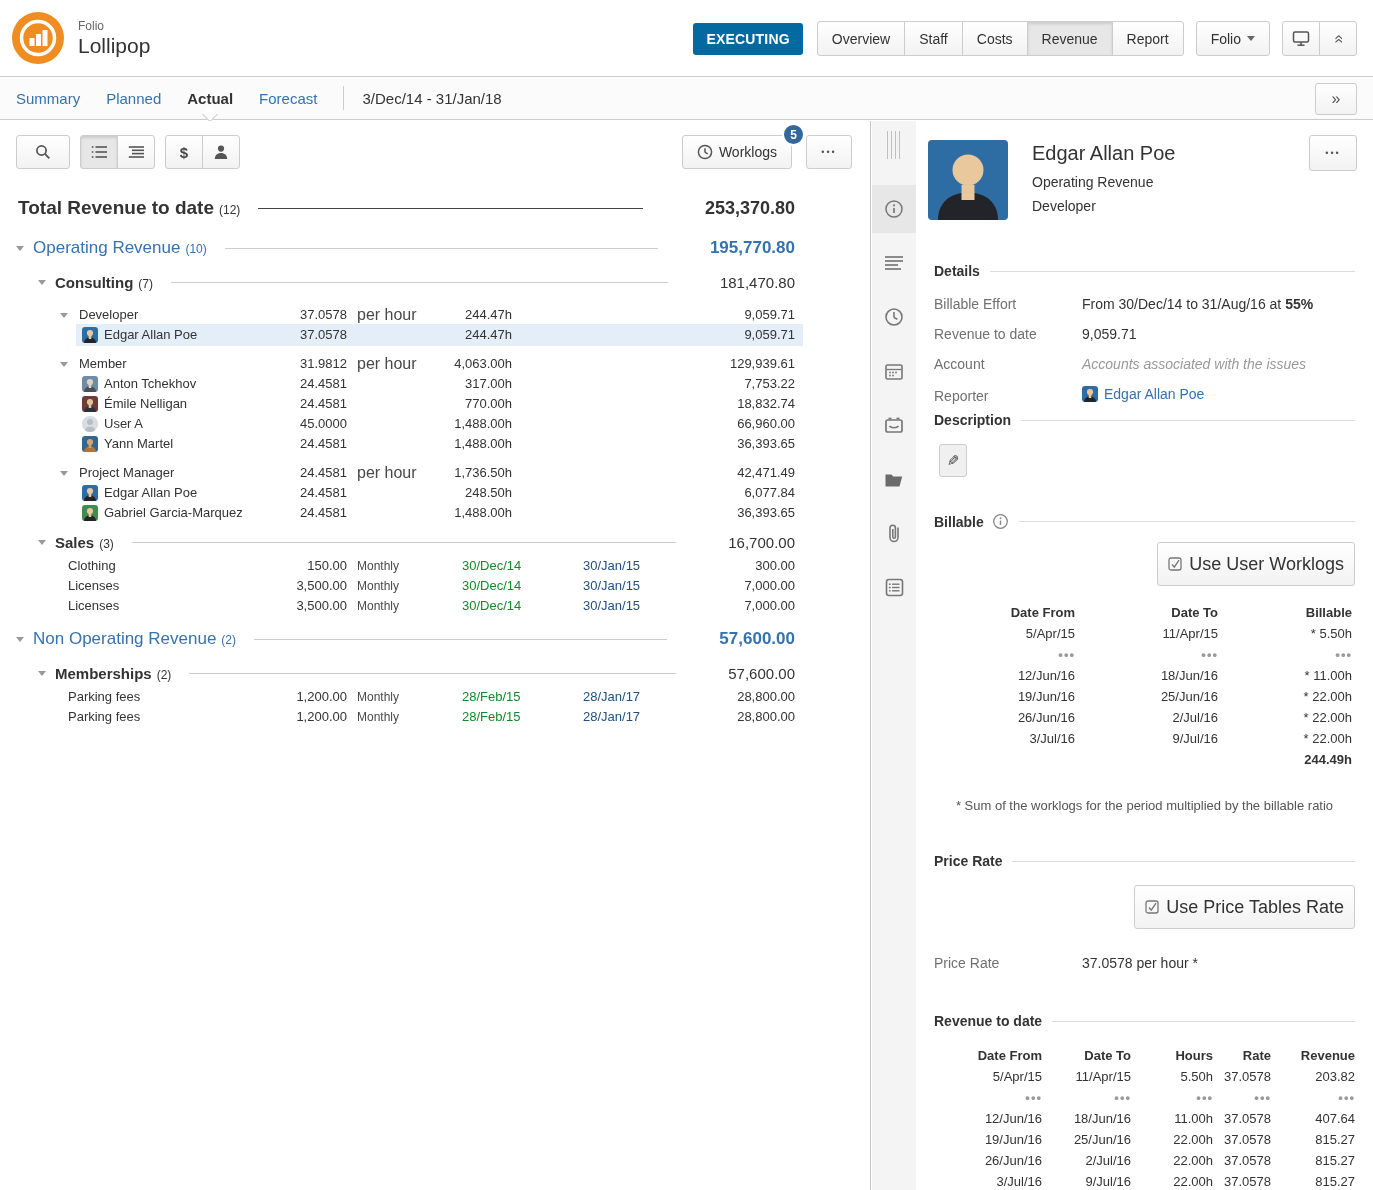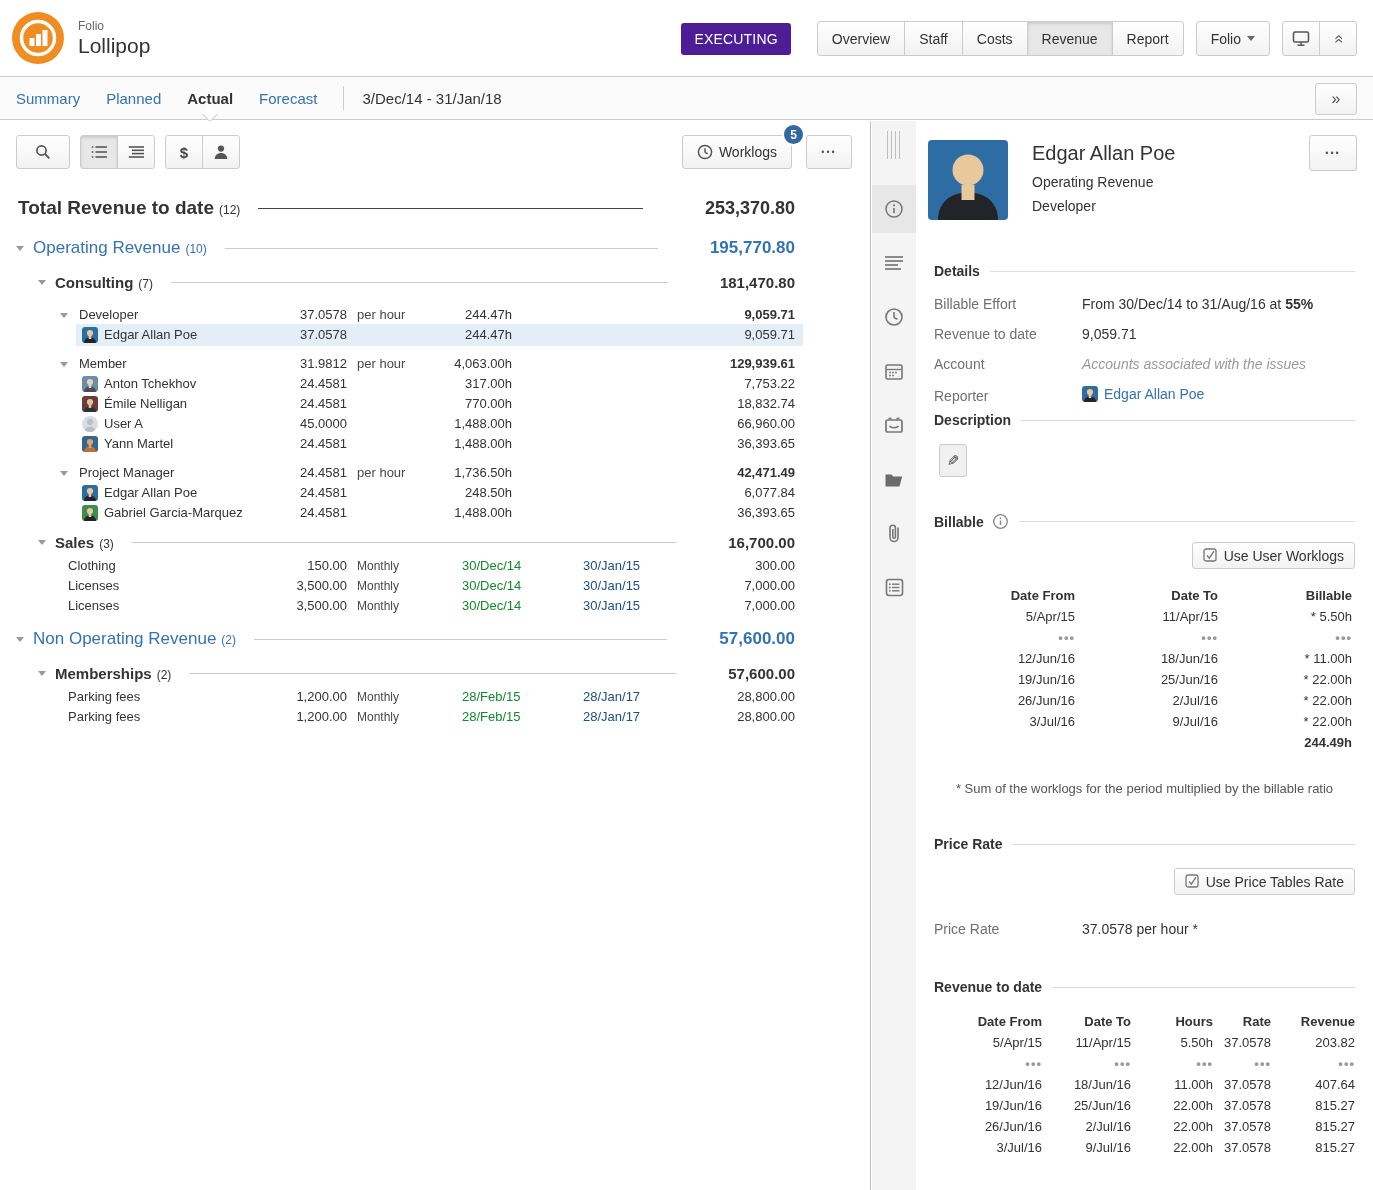--- a/index.html
+++ b/index.html
@@ -8,22 +8,22 @@
   .app { position:relative; width:1373px; height:1190px; }
 
   
   .topbar { position:absolute; top:0; left:0; right:0; height:77px; background:#fff;
     border-bottom:1px solid #ccc; }
   .brand { position:absolute; left:12px; top:12px; display:flex; align-items:center; gap:14px; }
   .logo { width:52px; height:52px; }
   .app-label { font-size:12px; color:#666; }
   .page-title { font-size:21px; color:#333; margin-top:1px; }
   .top-right { position:absolute; right:16px; top:21px; display:flex; align-items:center; }
-  .status-badge { background:#4c1d95; color:#fff; font-weight:normal; font-size:14px;
-    padding:8px 13px; border-radius:3px; margin-right:26px; letter-spacing:.2px; }
+  .status-badge { background:#0369a1; color:#fff; font-weight:bold; font-size:14px;
+    padding:8px 13px; border-radius:3px; margin-right:14px; letter-spacing:.2px; }
   .btn { display:inline-flex; align-items:center; justify-content:center; gap:6px;
     background:linear-gradient(#fff,#f2f2f2); border:1px solid #ccc; border-radius:3px;
     height:35px; padding:0 14px; font-size:14px; color:#333; cursor:pointer;
     font-family:inherit; }
   .btn-group { display:inline-flex; }
   .btn-group .btn { border-radius:0; margin-left:-1px; }
   .btn-group .btn:first-child { border-radius:3px 0 0 3px; margin-left:0; }
   .btn-group .btn:last-child { border-radius:0 3px 3px 0; }
   .btn.active { background:#e7e7e7; box-shadow:inset 0 2px 3px rgba(0,0,0,.12); }
   .mr12 { margin-right:12px; }
@@ -84,27 +84,27 @@
     border-top:5px solid #999; display:inline-block; margin-right:9px; flex:none; }
   .caret.abs { position:absolute; left:60px; top:8px; }
   .count { font-size:12px; font-weight:normal; margin-left:5px; }
   .row.l1 .count { color:#3572b0; }
   .name-g { position:absolute; left:79px; }
   .name-u { position:absolute; left:104px; }
   .name-i { position:absolute; left:68px; }
   .avatar16 { position:absolute; left:82px; top:2px; width:16px; height:16px; border-radius:3px; overflow:hidden; }
   .avatar16.circle { border-radius:50%; }
   .c-rate { position:absolute; left:197px; width:150px; text-align:right; }
-  .c-suffix { position:absolute; left:357px; font-size:13px; color:#484848; }
+  .c-suffix { position:absolute; left:357px; font-size:16px; color:#484848; }
   .row.item .c-suffix { font-size:12px; }
   .c-hours { position:absolute; left:412px; width:100px; text-align:right; }
   .c-date1 { position:absolute; left:462px; color:#14892c; }
   .c-date2 { position:absolute; left:583px; color:#205081; }
   .c-amount { position:absolute; right:26px; }
-  .row.group .c-amount, .row.l2 .amount-f { font-weight:bold; }
+  .row.group .c-amount, .row.l2 .amount-f { font-weight:normal; }
 
   
   .drag-handle { margin:10px auto 26px; width:14px; height:28px;
     background:repeating-linear-gradient(90deg,#bfbfbf 0 1px,transparent 1px 4px); }
   .strip-item { width:44px; height:48px; display:flex; align-items:center; justify-content:center;
     margin-bottom:6px; cursor:pointer; }
   .strip-item.active { background:#e7e7e7; }
 
   
   .side-head { position:relative; padding:19px 18px 0 12px; height:104px; }
@@ -124,21 +124,21 @@
   .dval .b { font-weight:bold; }
   .dval.ph { color:#999; font-style:italic; }
   .ulink { color:#3572b0; text-decoration:none; display:inline-flex; align-items:center; gap:6px; cursor:pointer; }
   .mini-av { width:16px; height:16px; border-radius:3px; overflow:hidden; display:inline-block; }
   .desc-row { display:flex; margin-top:16px; }
   .desc-box { flex:1; border:1px solid #ccc; border-radius:3px; height:31px; line-height:29px;
     padding:0 10px; font-size:14px; background:#fff; }
   .edit-btn { width:28px; height:33px; margin-left:5px; padding:0; background:#f0f0f0; }
   .pencil { font-size:15px; color:#444; display:inline-block; transform:scaleX(-1); }
   .right-al { text-align:right; margin-top:12px; }
-  .cb-btn { height:27px; font-size:14px; padding:0 10px; }
+  .cb-btn { height:44px; font-size:18px; padding:0 10px; }
   .btable { display:grid; grid-template-columns:131px 143px 134px; margin:16px 0 0 10px;
     font-size:13px; line-height:21px; }
   .btable > span { text-align:right; }
   .btable .th { font-weight:bold; }
   .ellip { color:#9a9a9a; font-weight:bold; letter-spacing:1px; }
   .btot { font-weight:bold; }
   .note { margin-top:28px; font-size:13px; color:#555; text-align:center; }
   .prow { display:grid; grid-template-columns:148px 1fr; margin-top:26px; font-size:14px; }
   .rtable { display:grid; grid-template-columns:100px 89px 82px 58px 84px; margin:16px 0 0 8px;
     font-size:13px; line-height:21px; }

